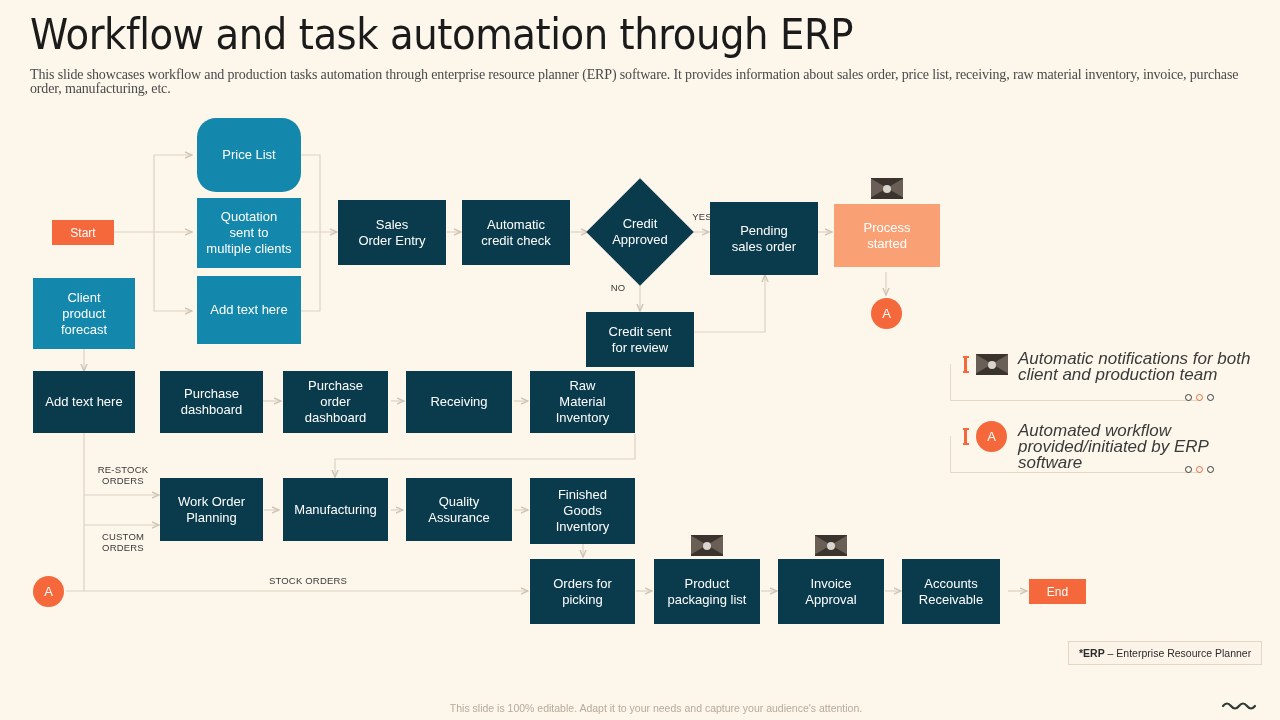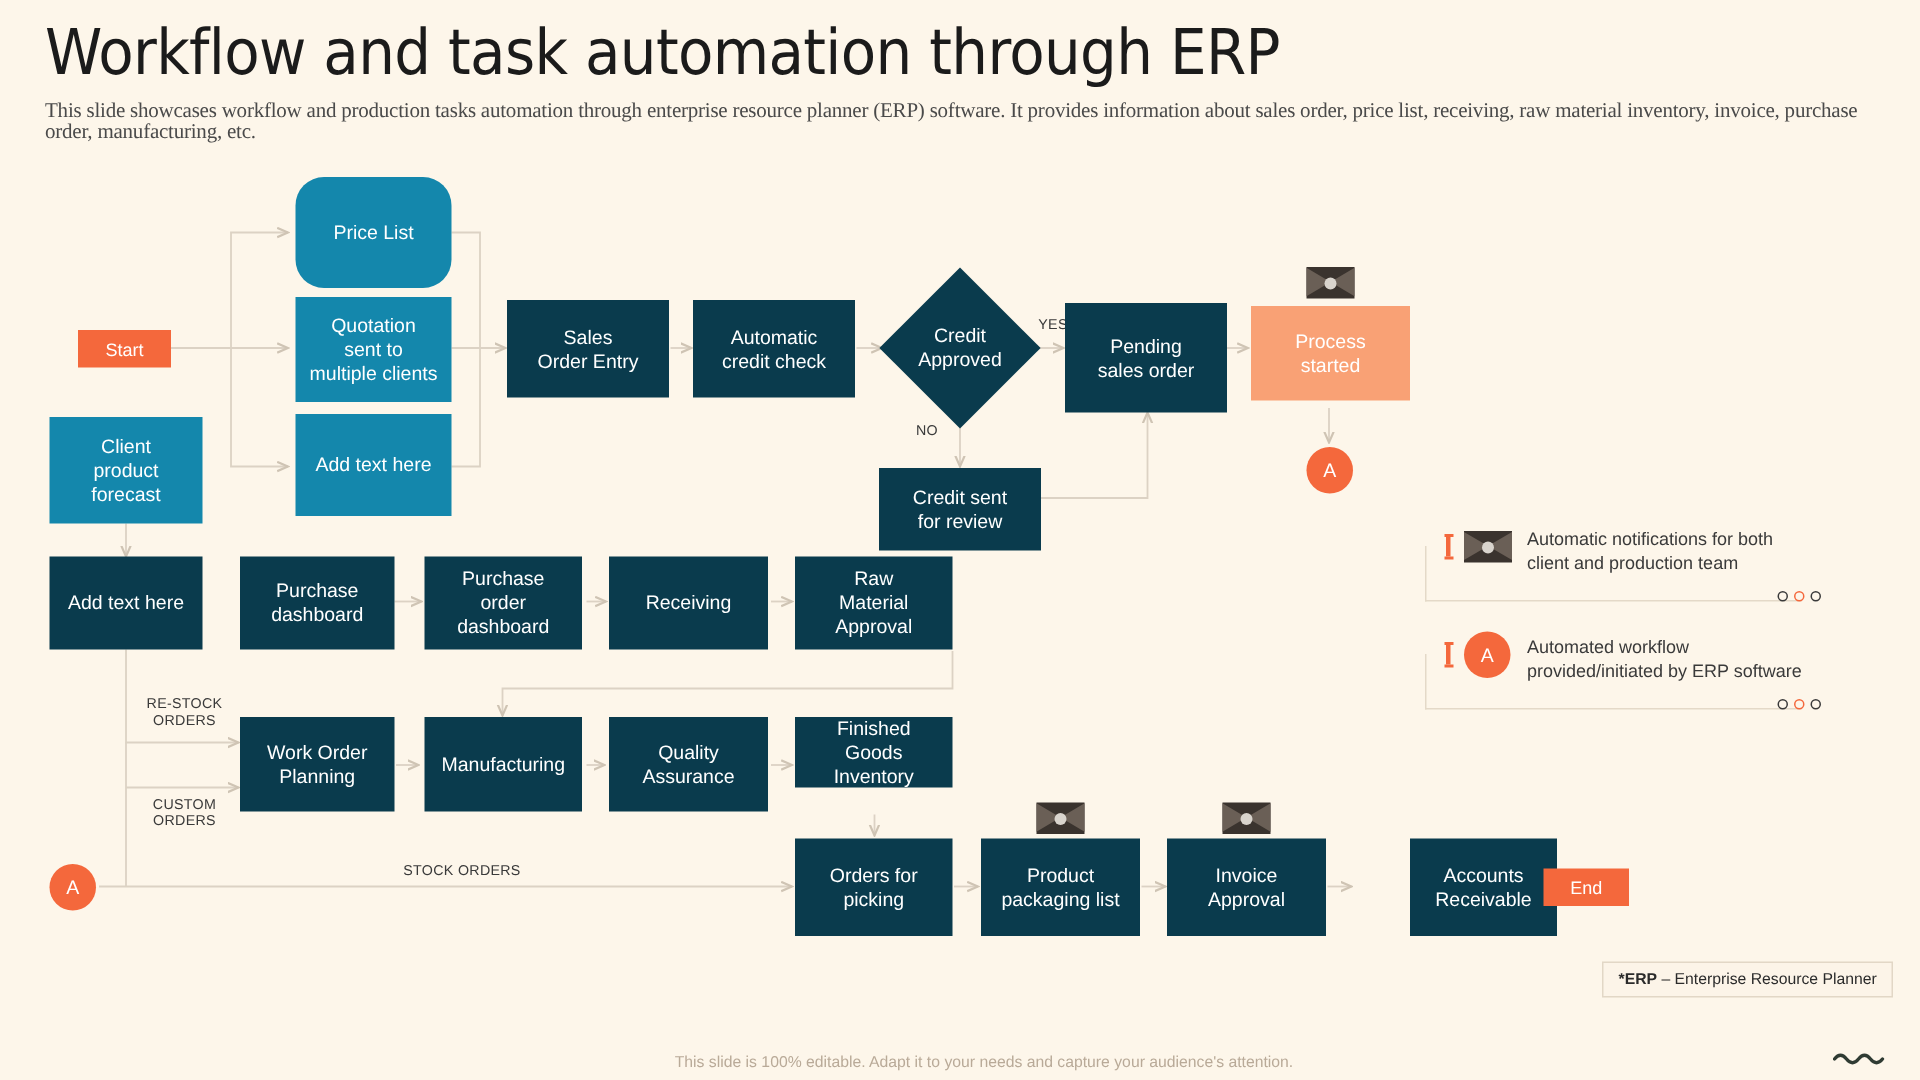--- a/index.html
+++ b/index.html
@@ -147,24 +147,25 @@
     width: 8px; height: 8px;
     border-radius: 50%;
     background: #d9d4cd;
     z-index: 3;
   }
 
   
   .legend-item { position: absolute; }
   .legend-text {
     position: absolute;
-    font-size: 12px;
+    font-size: 17px;
     line-height: 16px;
     color: #3a3a3a;
     white-space: pre-line;
+    font-style: italic;
   }
   .legend-rule {
     position: absolute;
     border-left: 1px solid #E4D9C8;
     border-bottom: 1px solid #E4D9C8;
   }
   .legend-tick {
     position: absolute;
     width: 3px; height: 13px;
     background: #F4683C;
@@ -347,36 +348,36 @@
 dashboard</div>
 
 <div class="node navy" style="left:283px; top:371px; width:105px; height:62px;">Purchase
 order
 dashboard</div>
 
 <div class="node navy" style="left:406px; top:371px; width:106px; height:62px;">Receiving</div>
 
 <div class="node navy" style="left:530px; top:371px; width:105px; height:62px;">Raw
 Material
-Approval</div>
+Inventory</div>
 
 <div class="edge-label" style="left:80px; top:464px; width:86px;">RE-STOCK
 ORDERS</div>
 <div class="edge-label" style="left:80px; top:531px; width:86px;">CUSTOM
 ORDERS</div>
 
 <div class="node navy" style="left:160px; top:478px; width:103px; height:63px;">Work Order
 Planning</div>
 
 <div class="node navy" style="left:283px; top:478px; width:105px; height:63px;">Manufacturing</div>
 
 <div class="node navy" style="left:406px; top:478px; width:106px; height:63px;">Quality
 Assurance</div>
 
-<div class="node navy" style="left:530px; top:478px; width:105px; height:47px;">Finished
+<div class="node navy" style="left:530px; top:478px; width:105px; height:66px;">Finished
 Goods
 Inventory</div>
 
 <div class="circle-a" style="left:33px; top:576px;">A</div>
 
 <div class="edge-label" style="left:248px; top:575px; width:120px;">STOCK ORDERS</div>
 
 <div class="node navy" style="left:530px; top:559px; width:105px; height:65px;">Orders for
 picking</div>
 
@@ -389,21 +390,21 @@
 packaging list</div>
 
 <div class="envelope" style="left:815px; top:535px;">
   <span class="flapL"></span>
   <span class="flapR"></span>
   <span class="seal"></span>
 </div>
 <div class="node navy" style="left:778px; top:559px; width:106px; height:65px;">Invoice
 Approval</div>
 
-<div class="node navy" style="left:940px; top:559px; width:98px; height:65px;">Accounts
+<div class="node navy" style="left:902px; top:559px; width:98px; height:65px;">Accounts
 Receivable</div>
 
 <div class="node orange" style="left:1029px; top:579px; width:57px; height:25px;">End</div>
 
 <div class="legend-item" style="left:950px; top:350px; width:320px; height:55px;">
   <div class="legend-rule" style="left:0; top:14px; width:250px; height:36px;"></div>
   <div class="legend-tick" style="left:14px; top:8px;"></div>
   <div class="envelope" style="left:26px; top:4px;">
     <span class="flapL"></span>
     <span class="flapR"></span>

